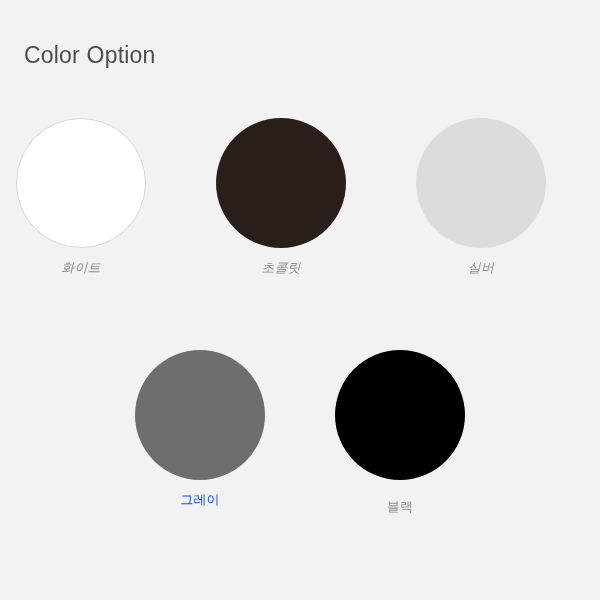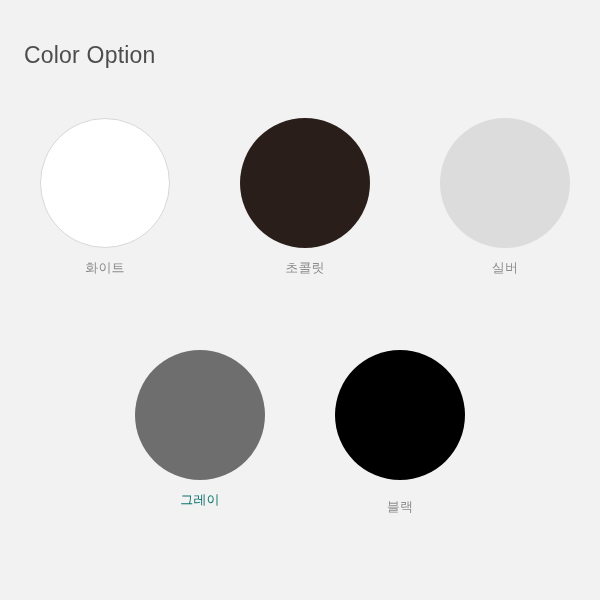--- a/index.html
+++ b/index.html
@@ -38,21 +38,22 @@
     left: 0;
     top: 118px;
     width: 600px;
   }
   .swatch-row {
     display: flex;
     width: 600px;
     box-sizing: border-box;
   }
   .swatch-row.row-1 {
-    padding-left: 40px;
+    padding-left: 16px;
+    font-style: italic;
   }
   .swatch-row.row-2 {
     padding-left: 135px;
     margin-top: 73px;
   }
   .swatch {
     width: 130px;
     margin-right: 70px;
     display: flex;
     flex-direction: column;
@@ -104,21 +105,21 @@
         <span class="swatch-circle" style="background: rgb(220, 220, 220); border: none;"></span>
         <span class="swatch-label" style="color: rgb(140, 140, 140);">실버</span>
       </div>
 
     </div>
 
     <div class="swatch-row row-2">
 
       <div class="swatch">
         <span class="swatch-circle" style="background: rgb(110, 110, 110); border: none;"></span>
-        <span class="swatch-label" style="color: #0f766e;">그레이</span>
+        <span class="swatch-label" style="color: #1d4ed8;">그레이</span>
       </div>
 
       <div class="swatch">
         <span class="swatch-circle" style="background: rgb(0, 0, 0); border: none;"></span>
         <span class="swatch-label" style="color: rgb(140, 140, 140); margin-top: 19px;">블랙</span>
       </div>
 
     </div>
 
   </div>

